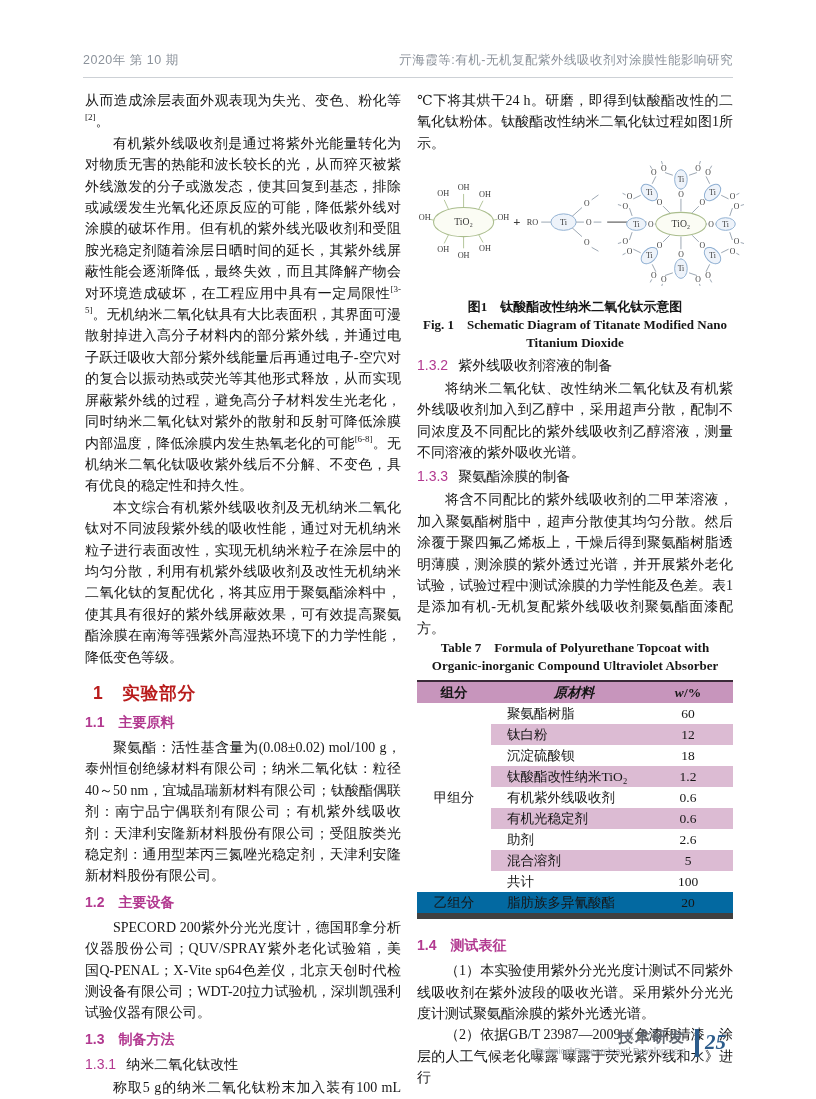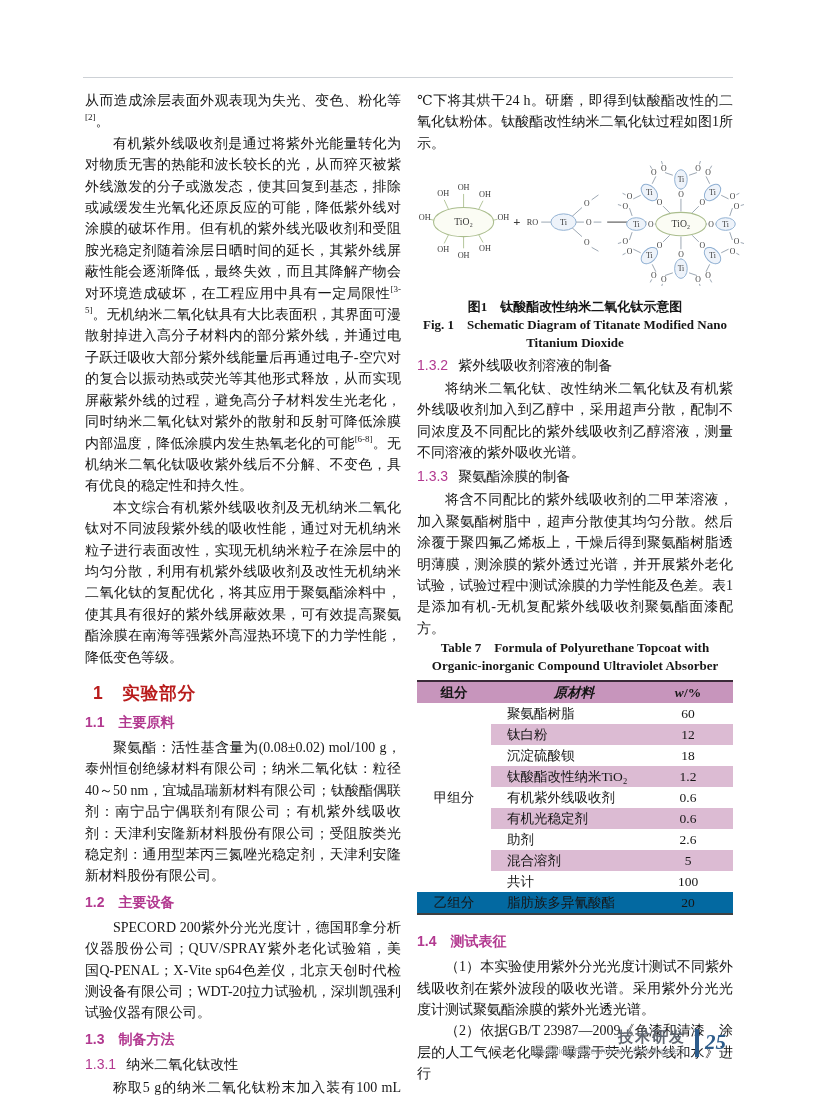--- a/index.html
+++ b/index.html
@@ -50,21 +50,21 @@
   svg .t-xs{font-size:8px;}
   svg .t-plus{font-size:13px;font-weight:bold;text-anchor:middle;}
   svg line{stroke:#8d9aa8;stroke-width:.9;}
   svg .bond-g{stroke:#aabd8d;}
   svg .arrow{stroke:#5a5a5a;stroke-width:1.2;}
   
   .tbl-caption-zh{font-weight:bold;font-size:13px;line-height:19px;margin-top:12px;text-align:center;}
   .tbl-caption-en{font-weight:bold;font-size:13px;line-height:18px;text-align:center;}
   table.formula{
     width:100%;border-collapse:collapse;margin-top:5px;
-    border-top:2px solid #3a2a38;border-bottom:2px solid #404040;
+    border-top:2px solid #3a2a38;border-bottom:6px solid #404040;
     font-size:13.5px;
   }
   table.formula th{
     background:#c795bc;font-weight:bold;padding:2.5px 2px;line-height:16px;
   }
   table.formula td{padding:2.5px 2px;line-height:16px;}
   table.formula .c-grp{width:70px;text-align:center;}
   table.formula .c-mat{text-align:left;padding-left:16px;}
   table.formula .c-val{width:86px;text-align:center;}
   table.formula tr.stripe td{background:#dcbbd3;}
@@ -88,20 +88,24 @@
   .footer-page{
     font-family:"Liberation Serif","DejaVu Serif",serif;
     font-style:italic;font-weight:bold;font-size:21px;color:#2d5c8b;
   }
 </style>
 </head>
 <body>
 
 <div class="page">
 
+  <div class="pg-header">
+    <span>2020年  第 10 期</span>
+    <span>亓海霞等:有机-无机复配紫外线吸收剂对涂膜性能影响研究</span>
+  </div>
   <div class="pg-header-rule"></div>
 
   <div class="col col-left">
     <p class="p noindent"><span>从而造成涂层表面外观表现为失光、变色、粉化等</span><sup>[2]</sup><span>。</span></p>
     <p class="p"><span>有机紫外线吸收剂是通过将紫外光能量转化为对物质无害的热能和波长较长的光，从而猝灭被紫外线激发的分子或激发态，使其回复到基态，排除或减缓发生光氧化还原反应的可能，降低紫外线对涂膜的破坏作用。但有机的紫外线光吸收剂和受阻胺光稳定剂随着涂层日晒时间的延长，其紫外线屏蔽性能会逐渐降低，最终失效，而且其降解产物会对环境造成破坏，在工程应用中具有一定局限性</span><sup>[3-5]</sup><span>。无机纳米二氧化钛具有大比表面积，其界面可漫散射掉进入高分子材料内的部分紫外线，并通过电子跃迁吸收大部分紫外线能量后再通过电子-空穴对的复合以振动热或荧光等其他形式释放，从而实现屏蔽紫外线的过程，避免高分子材料发生光老化，同时纳米二氧化钛对紫外的散射和反射可降低涂膜内部温度，降低涂膜内发生热氧老化的可能</span><sup>[6-8]</sup><span>。无机纳米二氧化钛吸收紫外线后不分解、不变色，具有优良的稳定性和持久性。</span></p>
     <p class="p">本文综合有机紫外线吸收剂及无机纳米二氧化钛对不同波段紫外线的吸收性能，通过对无机纳米粒子进行表面改性，实现无机纳米粒子在涂层中的均匀分散，利用有机紫外线吸收剂及改性无机纳米二氧化钛的复配优化，将其应用于聚氨酯涂料中，使其具有很好的紫外线屏蔽效果，可有效提高聚氨酯涂膜在南海等强紫外高湿热环境下的力学性能，降低变色等级。</p>
 
     <div class="h-main">1　实验部分</div>
     <div class="h-sub">1.1　主要原料</div>
     <p class="p">聚氨酯：活性基含量为(0.08±0.02) mol/100 g，泰州恒创绝缘材料有限公司；纳米二氧化钛：粒径40～50 nm，宜城晶瑞新材料有限公司；钛酸酯偶联剂：南宁品宁偶联剂有限公司；有机紫外线吸收剂：天津利安隆新材料股份有限公司；受阻胺类光稳定剂：通用型苯丙三氮唑光稳定剂，天津利安隆新材料股份有限公司。</p>

